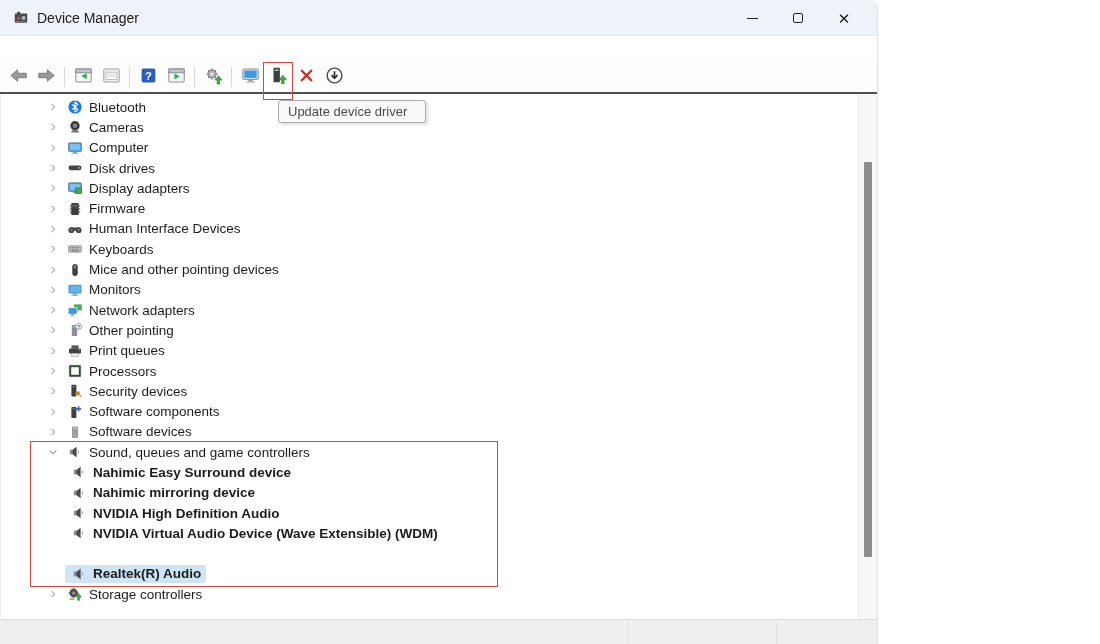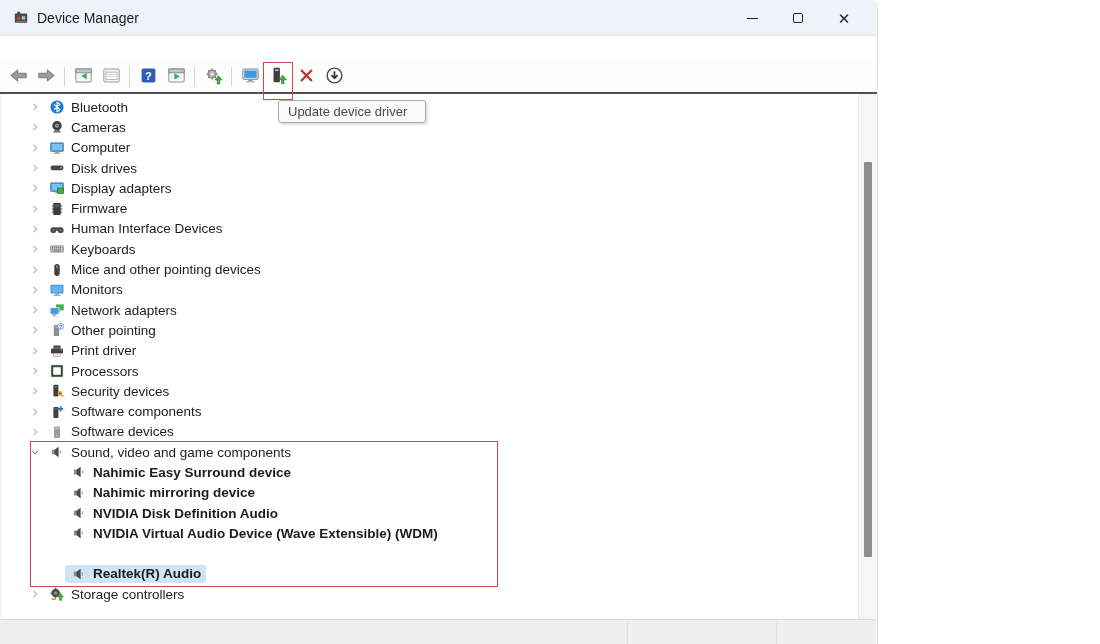--- a/index.html
+++ b/index.html
@@ -40,21 +40,21 @@
 
   
   .tooltip{position:absolute;left:278px;top:100px;height:23px;padding:3px 18px 0 9px;
            background:#f9f9f9;border:1px solid #ababab;border-radius:3px;
            font-size:13px;color:#4a4a4a;box-shadow:2px 2px 3px rgba(0,0,0,.12);z-index:40;white-space:nowrap;}
 
   
   .tree{position:absolute;left:0;top:94px;width:858px;height:525px;background:#fff;
         padding-top:3px;overflow:hidden;border-left:1px solid #f0f0f0;}
   .tree-row{display:flex;align-items:center;height:20.3px;cursor:default;}
-  .tree-row.lvl1{padding-left:26px;}
+  .tree-row.lvl1{padding-left:26px;margin-left:18px;}
   .tree-row.lvl2{padding-left:48px;font-weight:bold;}
   .chev{width:16px;height:16px;flex:0 0 auto;display:flex;align-items:center;justify-content:center;}
   .chev svg{width:12px;height:12px;}
   .row-body{display:flex;align-items:center;padding:1px 5px 1px 2px;border-radius:2px;}
   .tree-row.selected .row-body{background:var(--sel);}
   .node-icon{width:16px;height:16px;margin:0 6px 0 4px;flex:0 0 auto;}
   .node-icon svg{width:16px;height:16px;display:block;}
   .node-label{font-size:13.5px;color:#1c1c1c;white-space:nowrap;}
 
   
@@ -405,21 +405,21 @@
           </span>
           <span class="row-body">
             <span class="node-icon">
               <svg viewBox="0 0 16 16" xmlns="http://www.w3.org/2000/svg">
                 <rect x="4.4" y="2.4" width="7.2" height="3.2" fill="#585858"></rect>
                 <rect x="2" y="5.4" width="12" height="5" rx="1" fill="#3f3f3f"></rect>
                 <rect x="4.4" y="10.4" width="7.2" height="3.2" fill="#ececec" stroke="#9a9a9a" stroke-width=".6"></rect>
                 <circle cx="12.2" cy="6.9" r=".7" fill="#9fd89f"></circle>
               </svg>
             </span>
-            <span class="node-label">Print driver</span>
+            <span class="node-label">Print queues</span>
           </span>
         </div>
         <div class="tree-row lvl1">
           <span class="chev">
             <svg viewBox="0 0 16 16" xmlns="http://www.w3.org/2000/svg">
               <path d="M6 3.8l4.2 4.2L6 12.2" stroke="#8a8a8a" stroke-width="1.3" fill="none"></path>
             </svg>
           </span>
           <span class="row-body">
             <span class="node-icon">
@@ -491,21 +491,21 @@
             </svg>
           </span>
           <span class="row-body">
             <span class="node-icon">
               <svg viewBox="0 0 16 16" xmlns="http://www.w3.org/2000/svg">
                 <rect x="2.8" y="5.6" width="2.4" height="4.8" fill="#8f8f8f"></rect>
                 <path d="M5.2 5.9l4.4-3.2v10.6L5.2 10.1z" fill="#4a4a4a"></path>
                 <path d="M11 6.2q1 1.8 0 3.6" stroke="#8f8f8f" stroke-width=".9" fill="none"></path>
               </svg>
             </span>
-            <span class="node-label">Sound, video and game components</span>
+            <span class="node-label">Sound, queues and game controllers</span>
           </span>
         </div>
         <div class="tree-row lvl2">
           <span class="chev"></span>
           <span class="row-body">
             <span class="node-icon">
               <svg viewBox="0 0 16 16" xmlns="http://www.w3.org/2000/svg">
                 <rect x="2.8" y="5.6" width="2.4" height="4.8" fill="#8f8f8f"></rect>
                 <path d="M5.2 5.9l4.4-3.2v10.6L5.2 10.1z" fill="#4a4a4a"></path>
                 <path d="M11 6.2q1 1.8 0 3.6" stroke="#8f8f8f" stroke-width=".9" fill="none"></path>
@@ -530,21 +530,21 @@
         <div class="tree-row lvl2">
           <span class="chev"></span>
           <span class="row-body">
             <span class="node-icon">
               <svg viewBox="0 0 16 16" xmlns="http://www.w3.org/2000/svg">
                 <rect x="2.8" y="5.6" width="2.4" height="4.8" fill="#8f8f8f"></rect>
                 <path d="M5.2 5.9l4.4-3.2v10.6L5.2 10.1z" fill="#4a4a4a"></path>
                 <path d="M11 6.2q1 1.8 0 3.6" stroke="#8f8f8f" stroke-width=".9" fill="none"></path>
               </svg>
             </span>
-            <span class="node-label">NVIDIA Disk Definition Audio</span>
+            <span class="node-label">NVIDIA High Definition Audio</span>
           </span>
         </div>
         <div class="tree-row lvl2">
           <span class="chev"></span>
           <span class="row-body">
             <span class="node-icon">
               <svg viewBox="0 0 16 16" xmlns="http://www.w3.org/2000/svg">
                 <rect x="2.8" y="5.6" width="2.4" height="4.8" fill="#8f8f8f"></rect>
                 <path d="M5.2 5.9l4.4-3.2v10.6L5.2 10.1z" fill="#4a4a4a"></path>
                 <path d="M11 6.2q1 1.8 0 3.6" stroke="#8f8f8f" stroke-width=".9" fill="none"></path>

